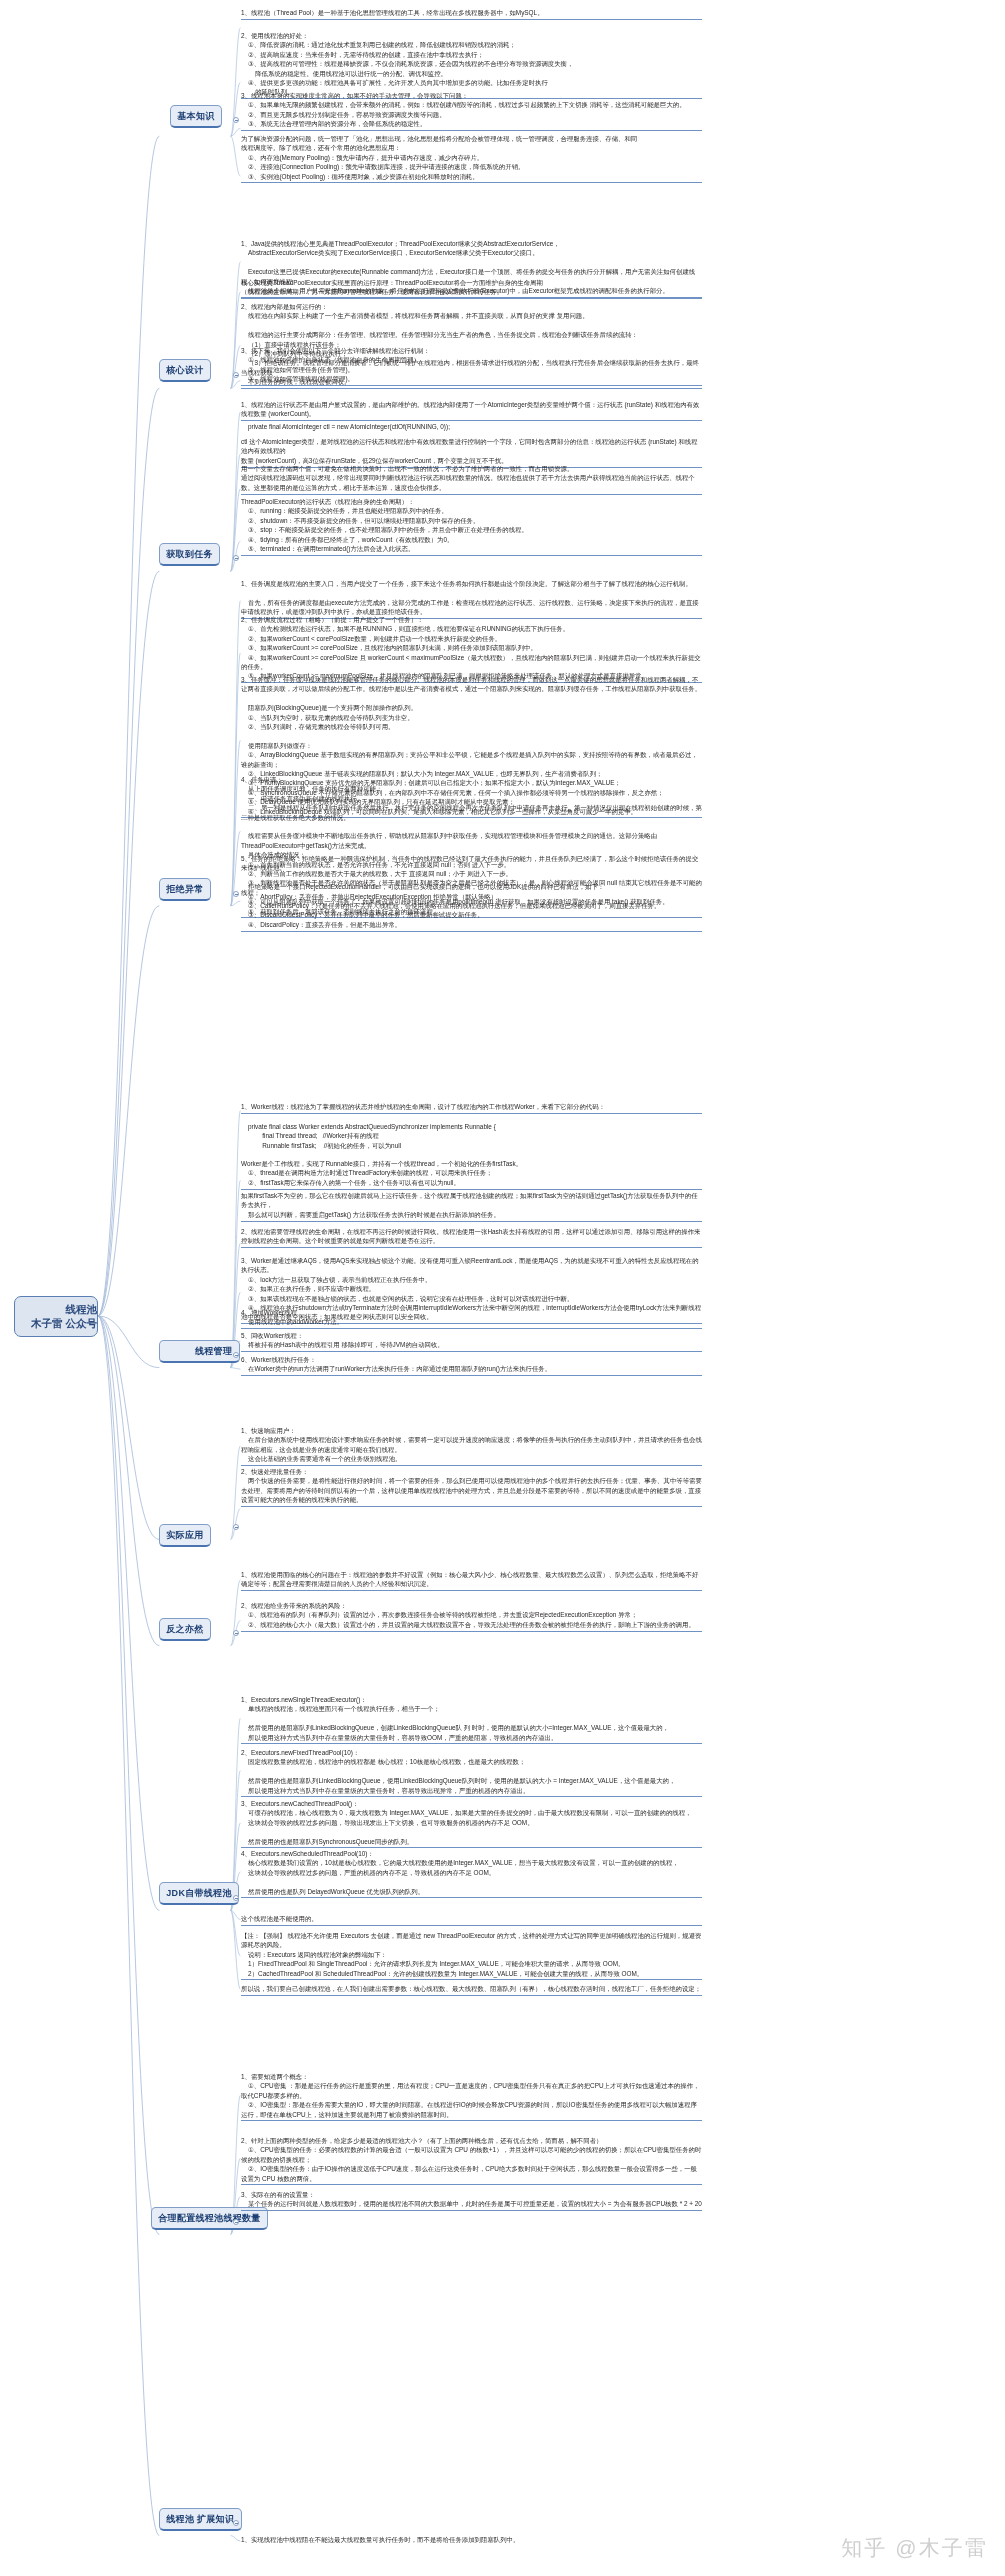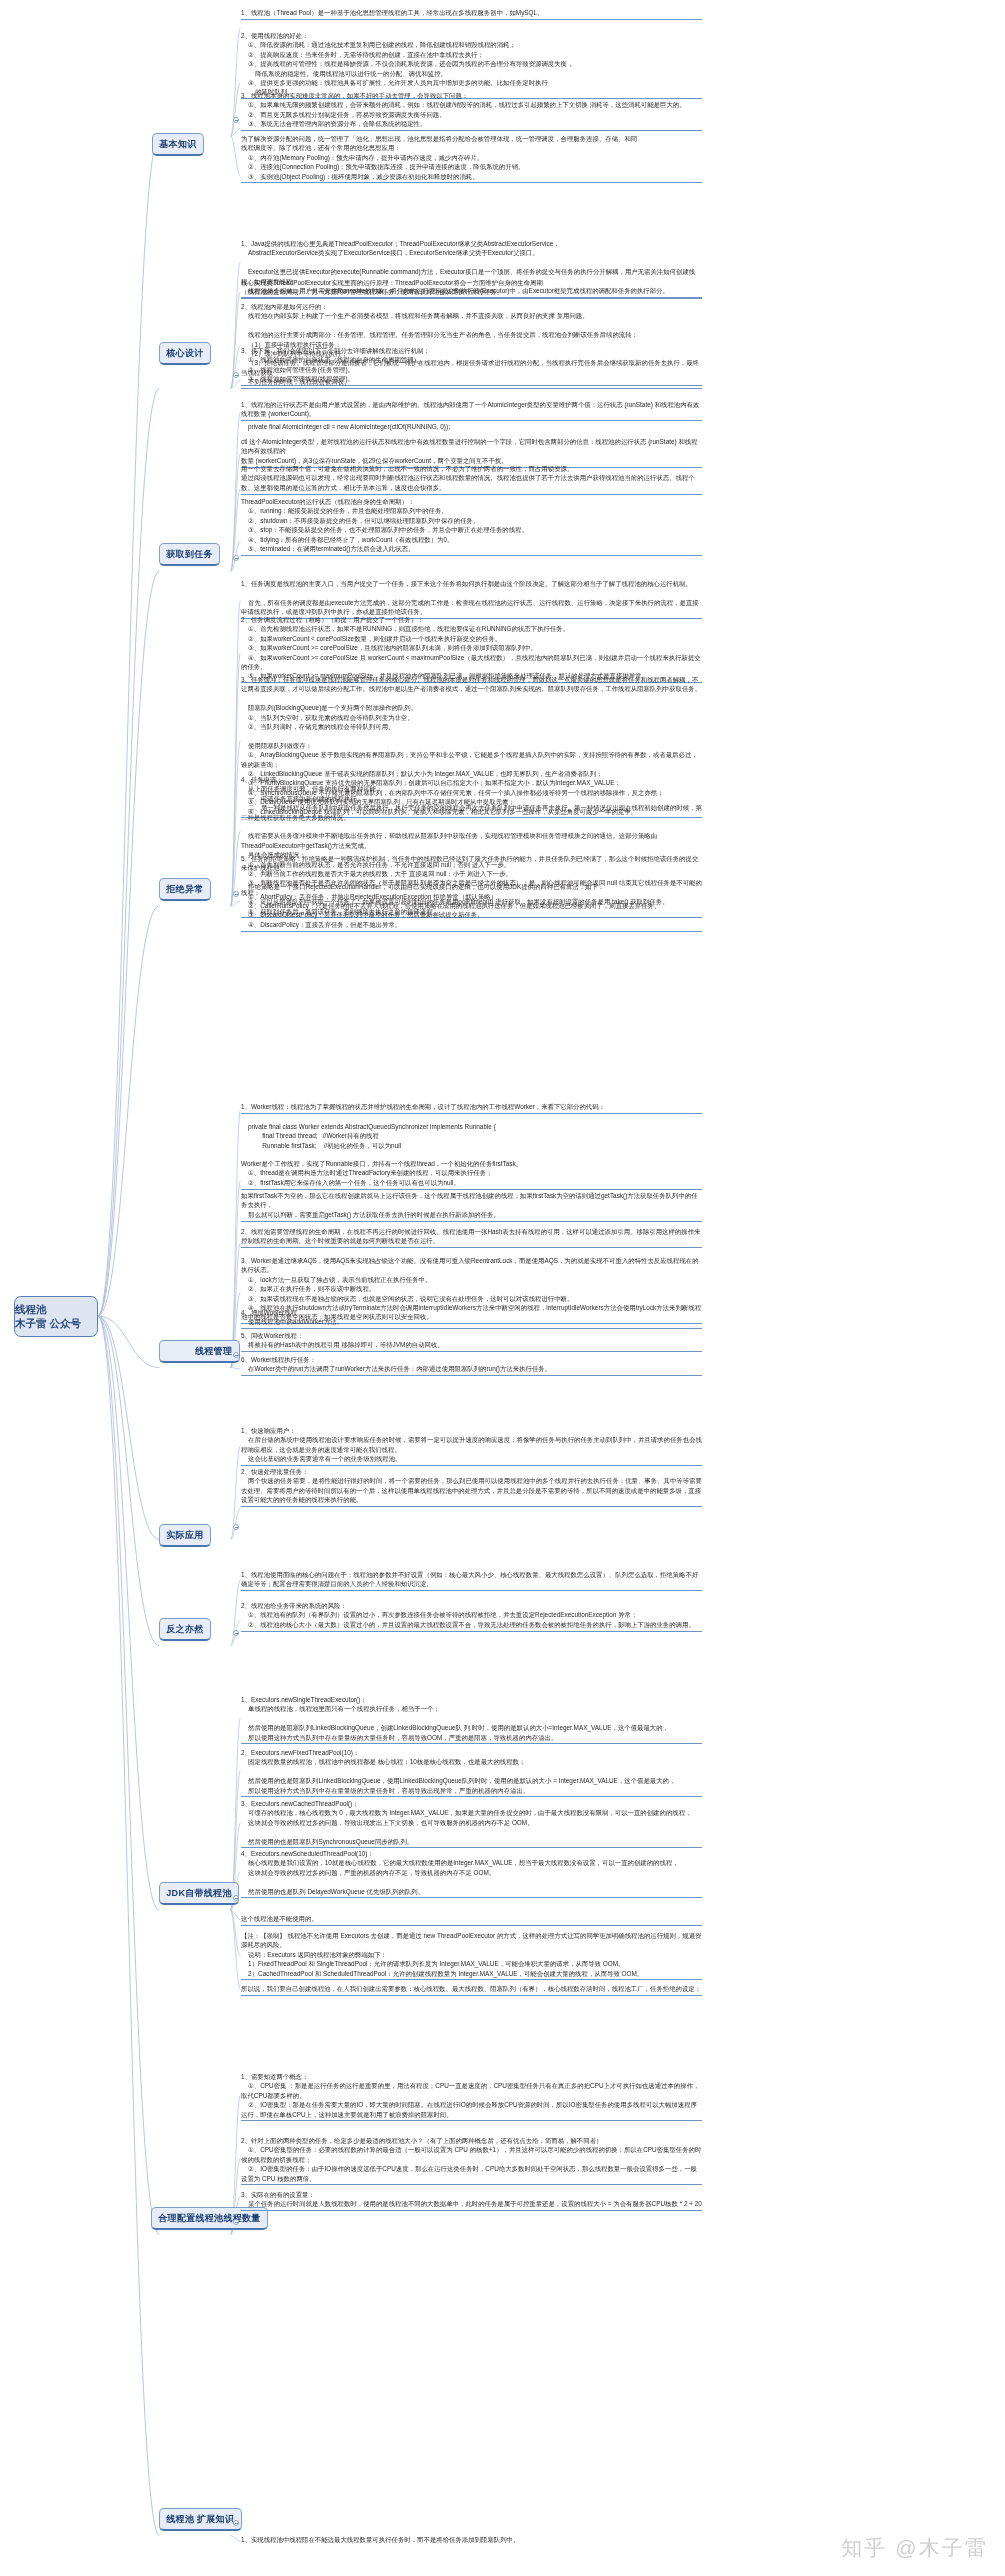--- a/index.html
+++ b/index.html
@@ -23,21 +23,21 @@
 
   
   .root-node {
     position: absolute;
     left: 14px; top: 1296px;
     width: 84px; height: 41px;
     background: #dde5f0;
     border: 1.4px solid #5b7fb4;
     border-radius: 7px;
     display: flex; flex-direction: column;
-    align-items: flex-start; justify-content: center;
+    align-items: flex-end; justify-content: center;
     color: #2b4a7d;
     font-weight: bold;
     font-size: 10.5px;
     line-height: 1.25;
     text-align: center;
   }
 
   
   .branch-node {
     position: absolute;
@@ -163,25 +163,25 @@
       <path d="M330 3630 C 336 3630, 338 3638, 344 3638"></path>
     </g>
   </svg>
 
   <div class="root-node">
     <span>线程池</span>
     <span>木子雷 公众号</span>
   </div>
 
   <div id="branch-layer">
-      <div class="branch-node" style="left: 152px; top: 105px; margin-top: 28px;">
+      <div class="branch-node" style="left: 170px; top: 105px;">
         <span>基本知识</span>
       </div>
       <div class="collapse-dot" style="left: 233px; top: 117px;"></div>
-      <div class="branch-node" style="left: 159px; top: 342px;">
+      <div class="branch-node" style="left: 159px; top: 359px;">
         <span>核心设计</span>
       </div>
       <div class="collapse-dot" style="left: 233px; top: 372px;"></div>
       <div class="branch-node" style="left: 159px; top: 543px;">
         <span>获取到任务</span>
       </div>
       <div class="collapse-dot" style="left: 233px; top: 555px;"></div>
       <div class="branch-node" style="left: 159px; top: 878px;">
         <span>拒绝异常</span>
       </div>

